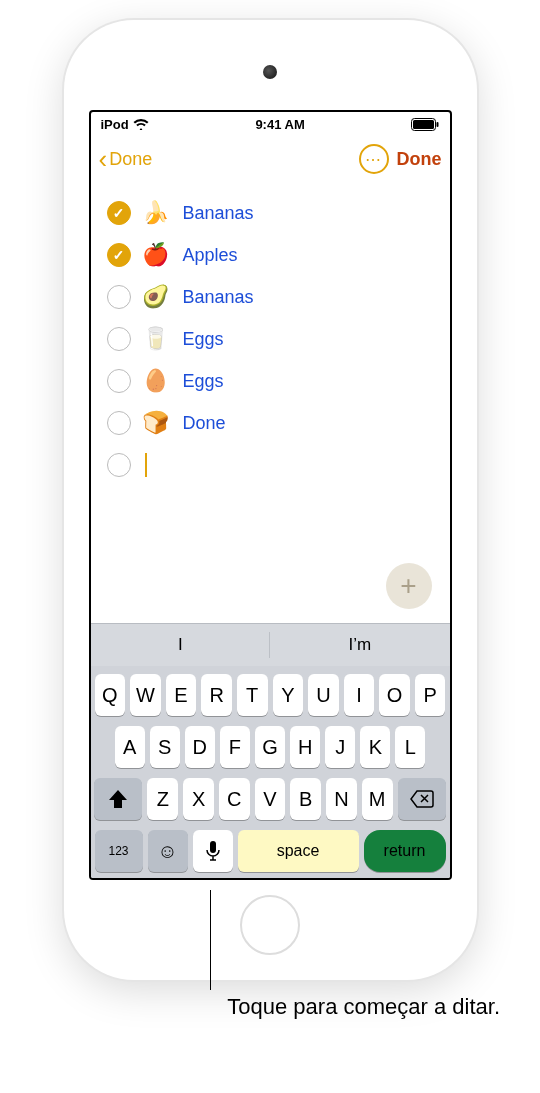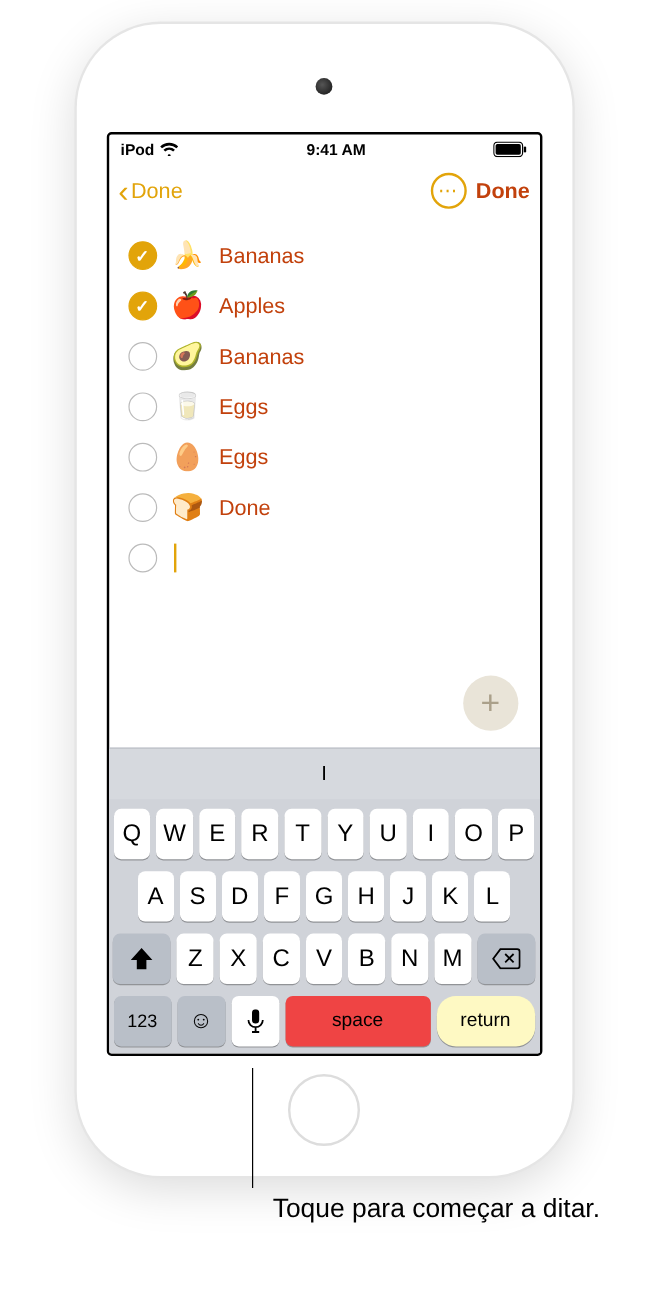--- a/index.html
+++ b/index.html
@@ -107,21 +107,21 @@
       background: #e2a40a;
       border-color: #e2a40a;
     }
     .check-circle.checked::after {
       content: "✓";
       color: #fff;
       font-size: 14px;
       font-weight: 700;
     }
     .item-emoji { font-size: 22px; width: 28px; text-align: center; }
-    .item-label { font-size: 18px; color: #c2410c; }
+    .item-label { font-size: 18px; color: #1d4ed8; }
     .cursor-line {
       display: flex; align-items: center; gap: 12px; height: 42px;
     }
     .text-cursor {
       width: 2px; height: 24px; background: #e2a40a;
       margin-left: 2px;
     }
     .add-fab {
       position: absolute;
       right: 18px;
@@ -163,25 +163,25 @@
       box-shadow: 0 1px 0 rgba(0,0,0,0.3);
       height: 42px;
       display: flex; align-items: center; justify-content: center;
       font-size: 20px;
       color: #000;
       flex: 1;
       min-width: 0;
     }
     .krow.row2 { padding: 0 20px; }
     .key-shift, .key-del { width: 48px; flex: none; background: #b9bfc8; }
-    .krow.bottom .key-123 { width: 48px; flex: none; background:#b9bfc8; font-size: 15px;}
+    .krow.bottom .key-123 { width: 48px; flex: none; background:#b9bfc8; font-size: 12px;}
     .krow.bottom .key-emoji { width: 40px; flex: none; background:#b9bfc8; }
     .krow.bottom .key-mic { width: 40px; flex: none; background:#fff; }
-    .krow.bottom .key-space { flex: 1; background:#ef4444; font-size: 16px;}
-    .krow.bottom .key-return { width: 82px; flex: none; background:#fef9c3; font-size: 16px; border-radius: 16px;}
+    .krow.bottom .key-space { flex: 1; background:#fef9c3; font-size: 16px;}
+    .krow.bottom .key-return { width: 82px; flex: none; background:#15803d; font-size: 16px; border-radius: 16px;}
     .krow.bottom { margin-bottom: 0; }
     
     .callout {
       width: 480px;
       position: relative;
       margin-top: 10px;
     }
     .callout-line {
       position: absolute;
       left: 180px;
@@ -279,20 +279,21 @@
         <div class="text-cursor"></div>
       </div>
       <div class="add-fab">
         <span>+</span>
       </div>
     </div>
 
     <div class="kbd-container">
       <div class="suggestions">
         <div class="sugg">I</div>
+        <div class="sugg">I’m</div>
       </div>
       <div class="kbd-rows">
         <div class="krow row1" id="krow1">
             <div class="key">Q</div>
             <div class="key">W</div>
             <div class="key">E</div>
             <div class="key">R</div>
             <div class="key">T</div>
             <div class="key">Y</div>
             <div class="key">U</div>

